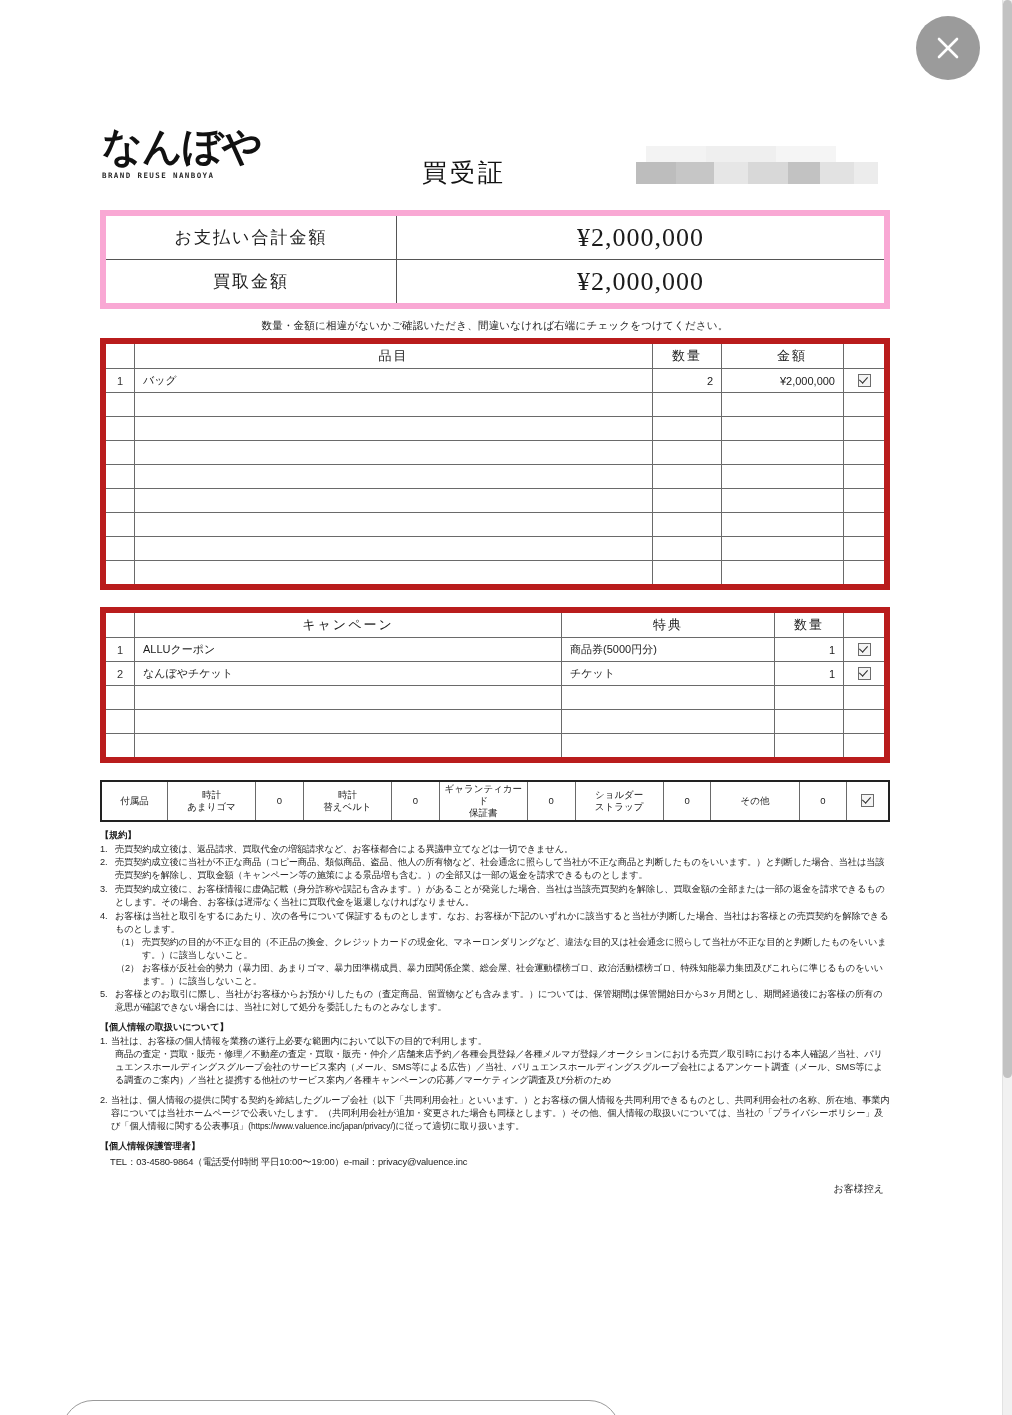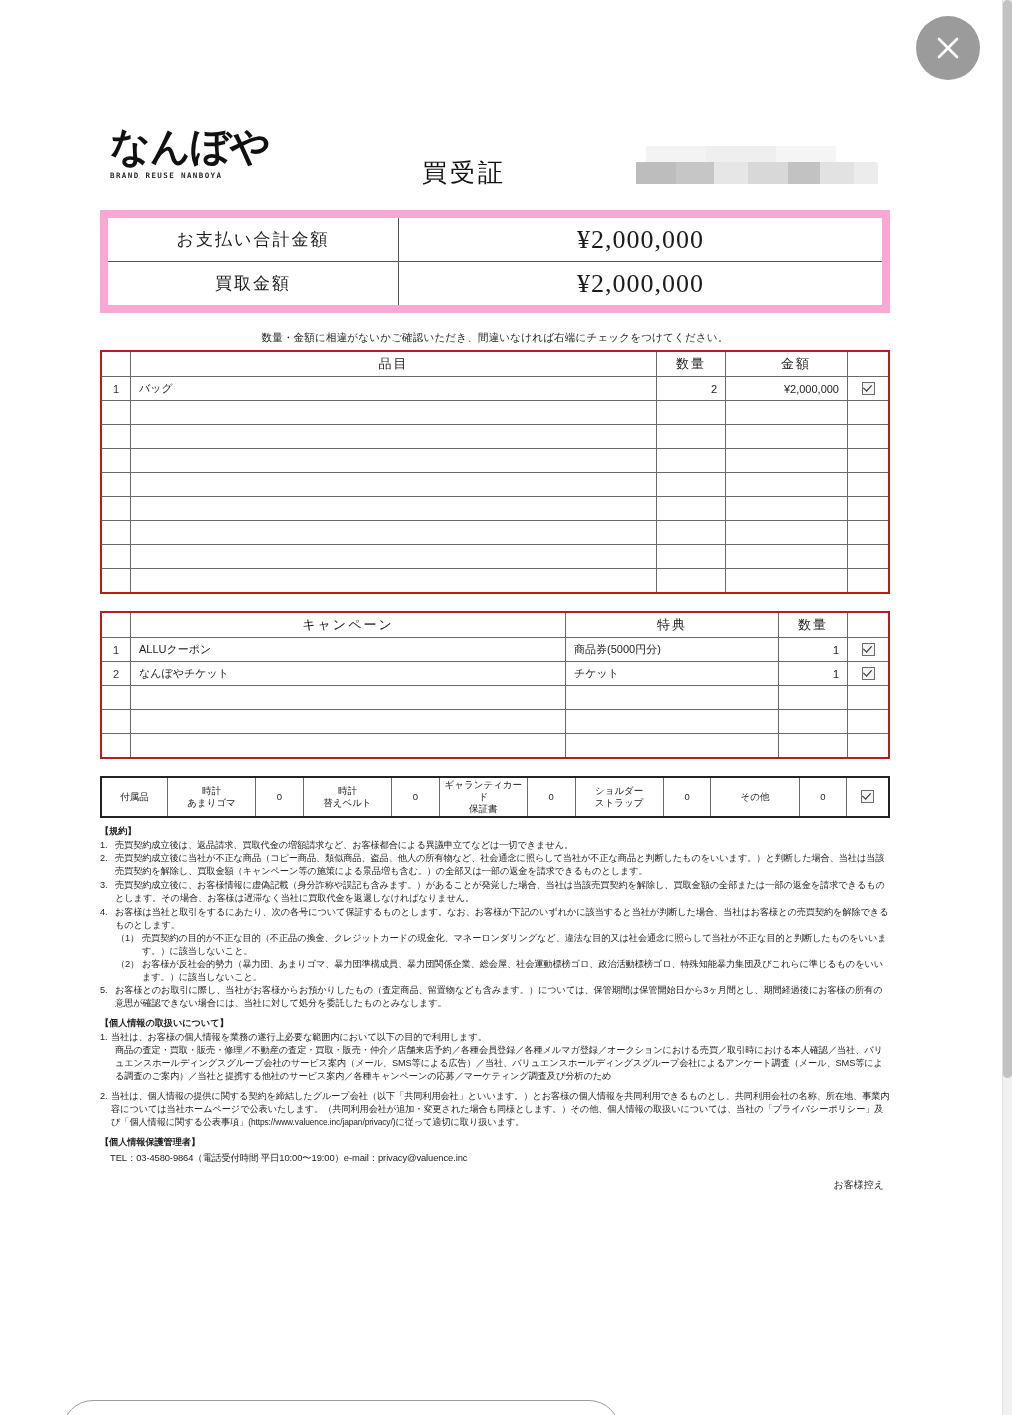--- a/index.html
+++ b/index.html
@@ -75,21 +75,21 @@
     width: 790px;
   }
 
   
   .doc-header {
     position: relative;
     height: 92px;
   }
   .logo-block {
     position: absolute;
-    left: 10px;
+    left: 2px;
     top: 8px;
     width: 180px;
   }
   .logo-mark {
     font-family: "DejaVu Sans", sans-serif;
     font-size: 40px;
     font-weight: bold;
     letter-spacing: -1px;
     line-height: 1;
     color: #111;
@@ -123,21 +123,21 @@
     display: block;
   }
 
   
   table.grid {
     border-collapse: collapse;
     width: 790px;
     table-layout: fixed;
   }
   table.totals {
-    border: 8px solid #f9a8d4;
+    border: 6px solid #f9a8d4;
   }
   table.totals td {
     border: 1px solid #555;
     height: 41px;
     vertical-align: middle;
   }
   td.total-label {
     width: 288px;
     text-align: center;
     font-size: 17px;
@@ -145,29 +145,29 @@
   }
   td.total-value {
     text-align: center;
     font-size: 26px;
     font-family: "Liberation Serif", serif;
     letter-spacing: 1px;
   }
   .totals-note {
     text-align: center;
     font-size: 10.5px;
-    padding: 18px 0 5px 0;
+    padding: 10px 0 5px 0;
     letter-spacing: 0.2px;
     color: #1c1c1c;
     font-family: Liberation Mono, monospace;
   }
 
   
   table.items, table.campaign {
-    border: 2px solid #b91c1c;
+    border: 6px solid #b91c1c;
     margin-bottom: 0;
   }
   table.items td, table.items th,
   table.campaign td, table.campaign th {
     border: 1px solid #6a6a6a;
     height: 21px;
     font-weight: normal;
     font-size: 11px;
   }
   table.items th, table.campaign th {

